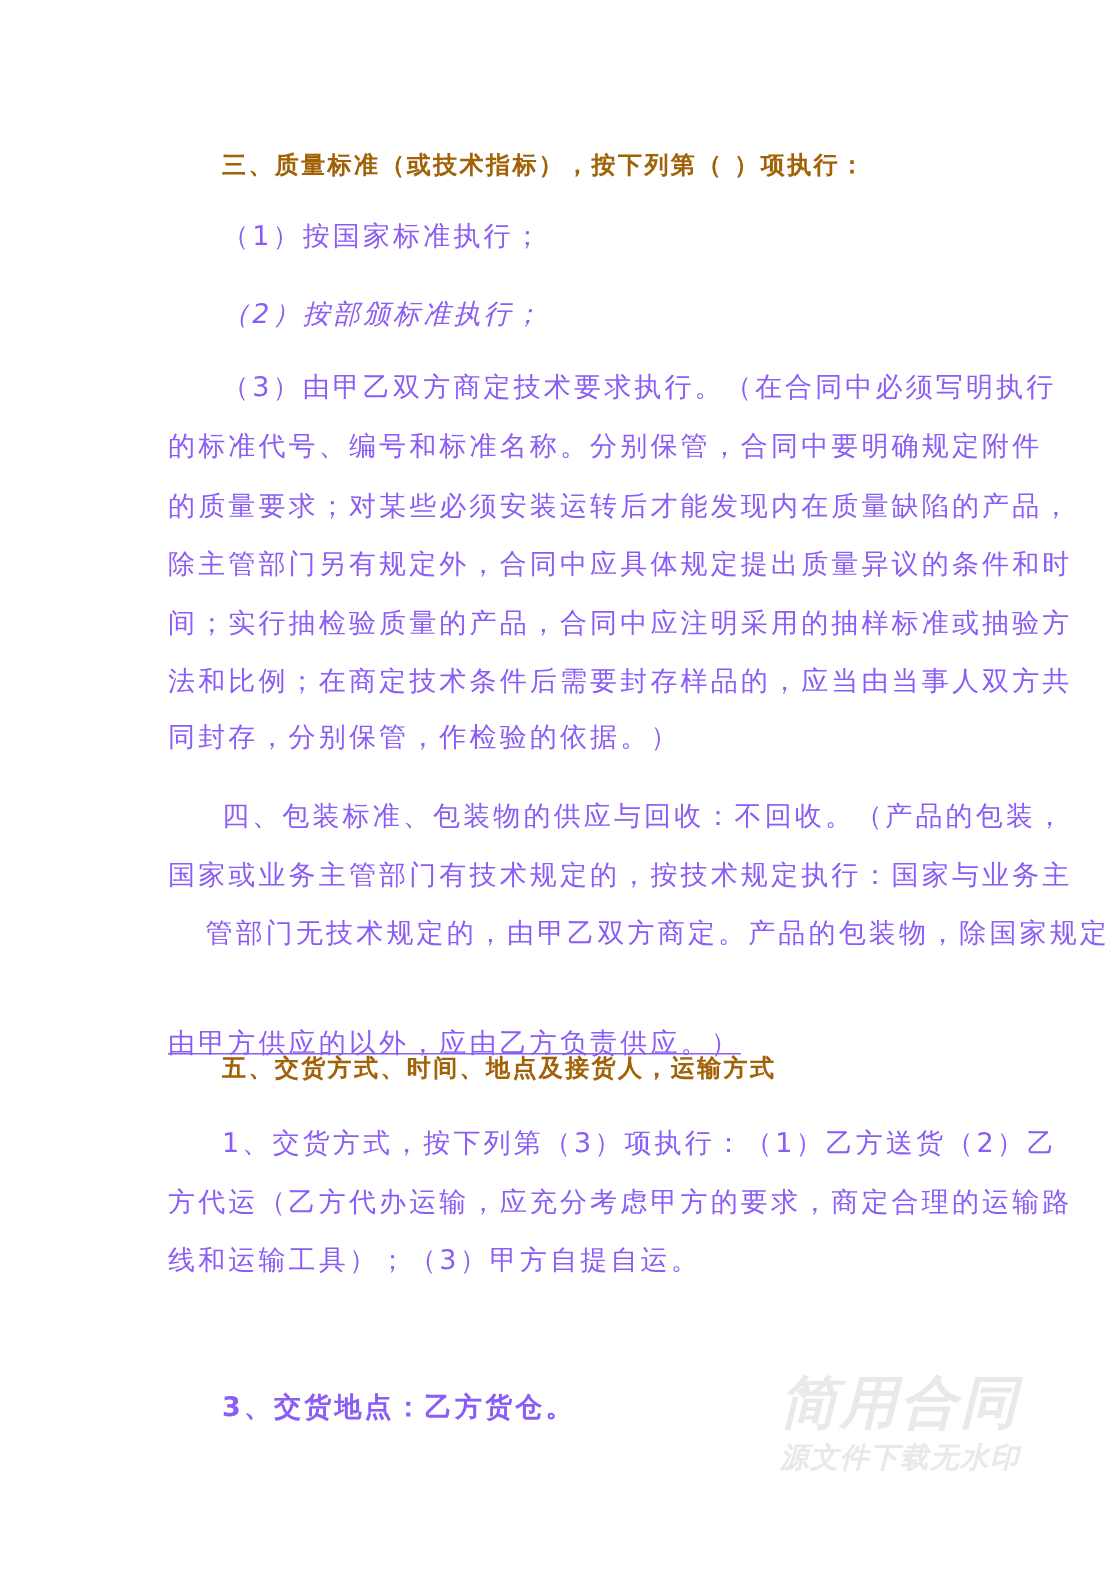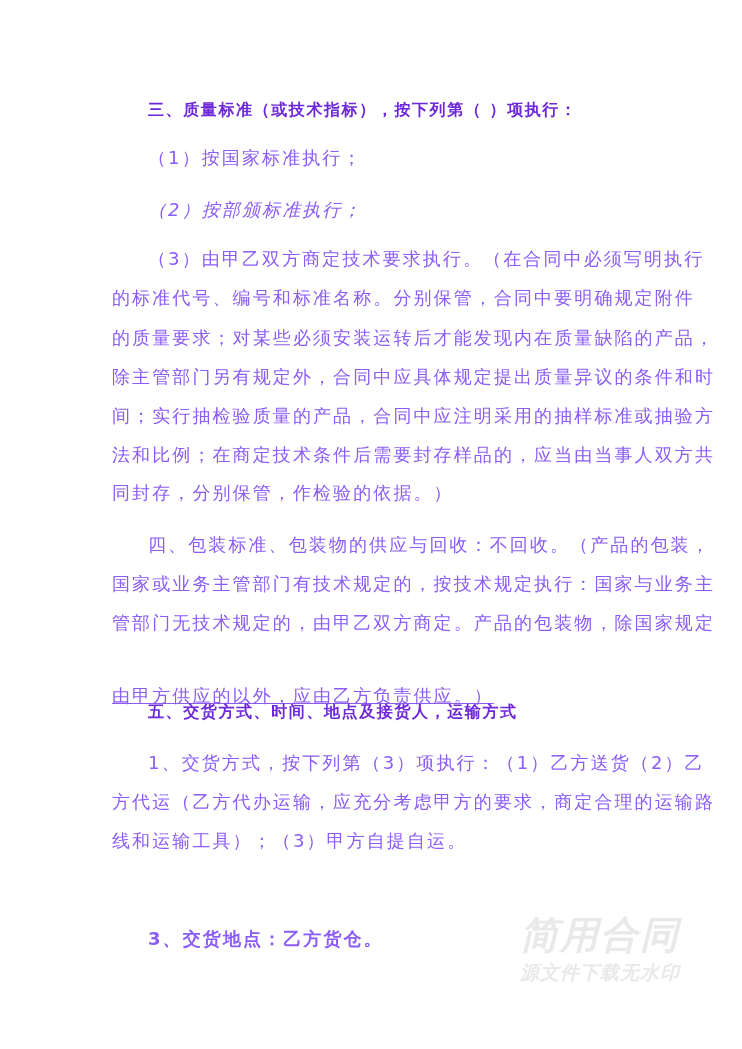--- a/index.html
+++ b/index.html
@@ -7,21 +7,21 @@
     width: 742px; height: 1049px; background: #ffffff; position: relative; overflow: hidden;
     font-family: "DejaVu Sans", "Liberation Sans", sans-serif;
   }
   .page { position: absolute; left: 0; top: 0; width: 742px; height: 1049px; }
   .line {
     position: absolute; left: 112px; white-space: nowrap;
     font-size: 18px; color: #8b5cf6; letter-spacing: 2.1px; line-height: 20px;
     transform: translateY(-10px);
   }
   .indent { left: 148px; }
-  .heading { font-weight: bold; color: #6d28d9; font-size: 16px; letter-spacing: 1.6px; }
+  .heading { font-weight: bold; color: #a16207; font-size: 16px; letter-spacing: 1.6px; }
   .watermark {
     position: absolute; left: 510px; top: 912px; width: 180px; text-align: center;
     color: #e9e9e9; font-weight: bold; font-style: italic;
   }
   .wm-big { font-size: 38px; letter-spacing: 2px; line-height: 46px; }
   .wm-small { font-size: 19px; letter-spacing: 1px; line-height: 28px; }
 </style>
 </head>
 <body>
 
@@ -31,25 +31,25 @@
 
   <div class="line indent" style="top:158px;">（1）按国家标准执行；</div>
   <div class="line indent" style="top:210px;font-style:italic;">（2）按部颁标准执行；</div>
 
   <div class="line indent" style="top:259px;">（3）由甲乙双方商定技术要求执行。（在合同中必须写明执行</div>
   <div class="line" style="top:298px;">的标准代号、编号和标准名称。分别保管，合同中要明确规定附件</div>
   <div class="line" style="top:338px;">的质量要求；对某些必须安装运转后才能发现内在质量缺陷的产品，</div>
   <div class="line" style="top:377px;">除主管部门另有规定外，合同中应具体规定提出质量异议的条件和时</div>
   <div class="line" style="top:416px;">间；实行抽检验质量的产品，合同中应注明采用的抽样标准或抽验方</div>
   <div class="line" style="top:455px;">法和比例；在商定技术条件后需要封存样品的，应当由当事人双方共</div>
-  <div class="line" style="top:493px;">同封存，分别保管，作检验的依据。）</div>
+  <div class="line" style="top:493px;font-family:Liberation Mono, monospace;">同封存，分别保管，作检验的依据。）</div>
 
   <div class="line indent" style="top:545px;">四、包装标准、包装物的供应与回收：不回收。（产品的包装，</div>
   <div class="line" style="top:584px;">国家或业务主管部门有技术规定的，按技术规定执行：国家与业务主</div>
-  <div class="line" style="top:623px;">管部门无技术规定的，由甲乙双方商定。产品的包装物，除国家规定</div>
+  <div class="line" style="top:623px;margin-left:25px;">管部门无技术规定的，由甲乙双方商定。产品的包装物，除国家规定</div>
   <div class="line" style="top:696px;text-decoration:underline;">由甲方供应的以外，应由乙方负责供应。）</div>
 
   <div class="line indent heading" style="top:712px;">五、交货方式、时间、地点及接货人，运输方式</div>
 
   <div class="line indent" style="top:763px;">1、交货方式，按下列第（3）项执行：（1）乙方送货（2）乙</div>
   <div class="line" style="top:802px;">方代运（乙方代办运输，应充分考虑甲方的要求，商定合理的运输路</div>
   <div class="line" style="top:841px;">线和运输工具）；（3）甲方自提自运。</div>
 
   <div class="line indent" style="top:939px;font-weight:bold;">3、交货地点：乙方货仓。</div>
 

